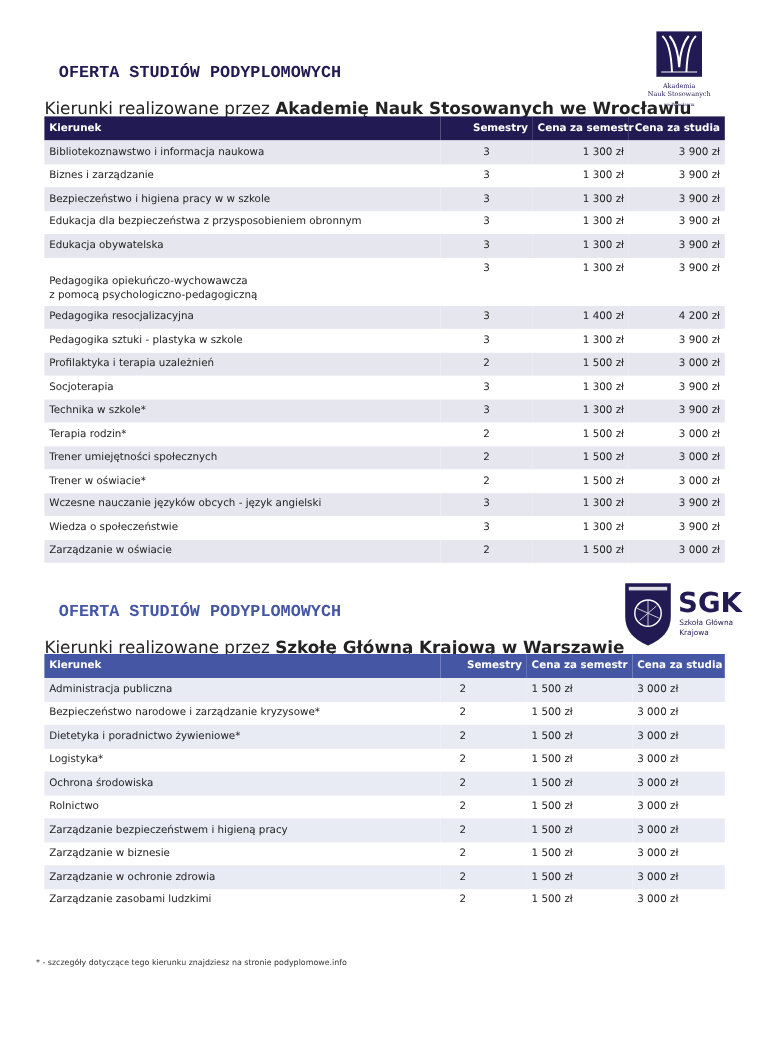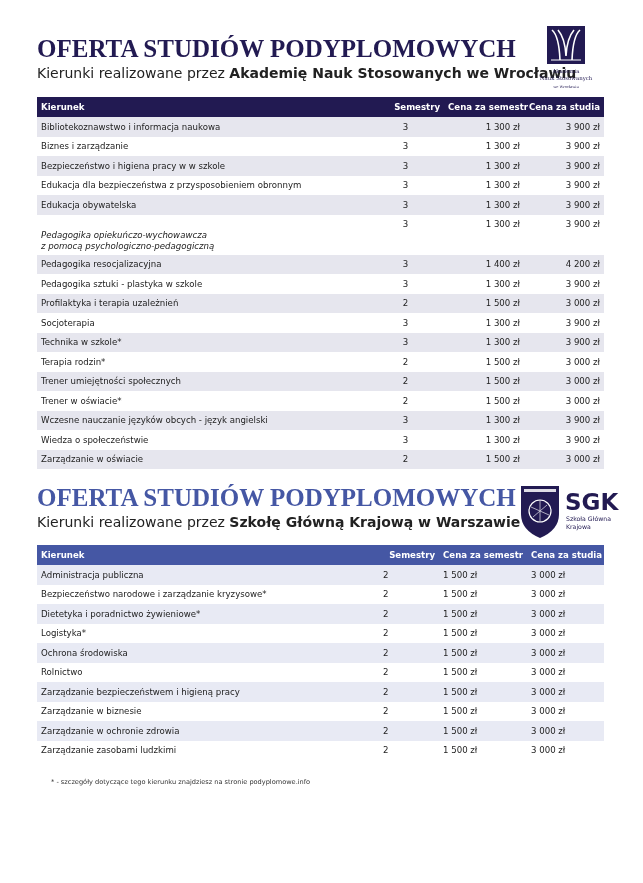--- a/index.html
+++ b/index.html
@@ -2,54 +2,54 @@
 <html><head>
 <meta charset="utf-8">
 <style>
   html, body { margin:0; padding:0; }
   body {
     width:643px; height:883px; background:#ffffff; position:relative; overflow:hidden;
     font-family:"DejaVu Sans", "Liberation Sans", sans-serif; color:#1d1d24;
   }
   .section { position:absolute; left:37px; width:567px; }
   .title {
-    font-family:Liberation Serif, serif; font-weight:bold;
-    font-size:25px; letter-spacing:0px; margin:0; line-height:22px;
+    font-family:Liberation Mono, monospace; font-weight:bold;
+    font-size:14px; letter-spacing:0px; margin:12px; line-height:22px;
     white-space:nowrap;
   }
   .subtitle { font-size:14px; margin-top:6px; line-height:14px; white-space:nowrap; color:#222; }
   .subtitle b { font-weight:bold; }
   table { border-collapse:collapse; width:567px; position:absolute; left:37px; table-layout:fixed; }
   th {
     color:#fff; font-size:8.6px; font-weight:bold; height:20px; padding:0 4px;
     white-space:nowrap;
   }
   td { font-size:8.6px; padding:0 4px; height:19.5px; white-space:nowrap; vertical-align:middle; color:#222; }
-  td.multi { white-space:normal; line-height:11px; padding-top:15px; padding-bottom:3px; vertical-align:top;font-style:italic; }
+  td.multi { white-space:normal; line-height:11px; padding-top:15px; padding-bottom:3px; vertical-align:top; }
   td.multi-v { vertical-align:top; padding-top:4px; }
 
   
   #t1 th { background:#221a52; }
   #t1 tbody tr:nth-child(odd) td { background:#e6e6ee; }
   #t1 .c-sem { text-align:center; }
   #t1 .c-ps, #t1 .c-pt { text-align:right; }
   #t1 th.c-name { text-align:left; }
 
   
   #t2 th { background:#4557a4; }
   #t2 tbody tr:nth-child(odd) td { background:#e8eaf4; }
   #t2 th.c-name { text-align:left; }
   #t2 .c-sem { text-align:left; padding-left:16px; }
   #t2 th.c-sem { text-align:right; padding-right:4px; padding-left:0; }
   #t2 .c-ps, #t2 .c-pt { text-align:left; }
   #t2 th.c-ps, #t2 th.c-pt { text-align:right; }
 
   .logo1 { position:absolute; left:527px; top:26px; width:80px; height:70px; }
   .logo2 { position:absolute; left:519px; top:484px; width:104px; height:56px; }
-  .footnote { position:absolute; left:30px; top:778px; font-size:6.6px; color:#333; white-space:nowrap;margin-left:21px; }
+  .footnote { position:absolute; left:30px; top:798px; font-size:6.6px; color:#333; white-space:nowrap; }
 </style>
 </head>
 <body>
 
 <div class="section" style="top:38px;">
   <h1 class="title" style="color:#221a52;">OFERTA STUDIÓW PODYPLOMOWYCH</h1>
   <div class="subtitle">
     <span>Kierunki realizowane przez </span><b>Akademię Nauk Stosowanych we Wrocławiu</b>
   </div>
 </div>

